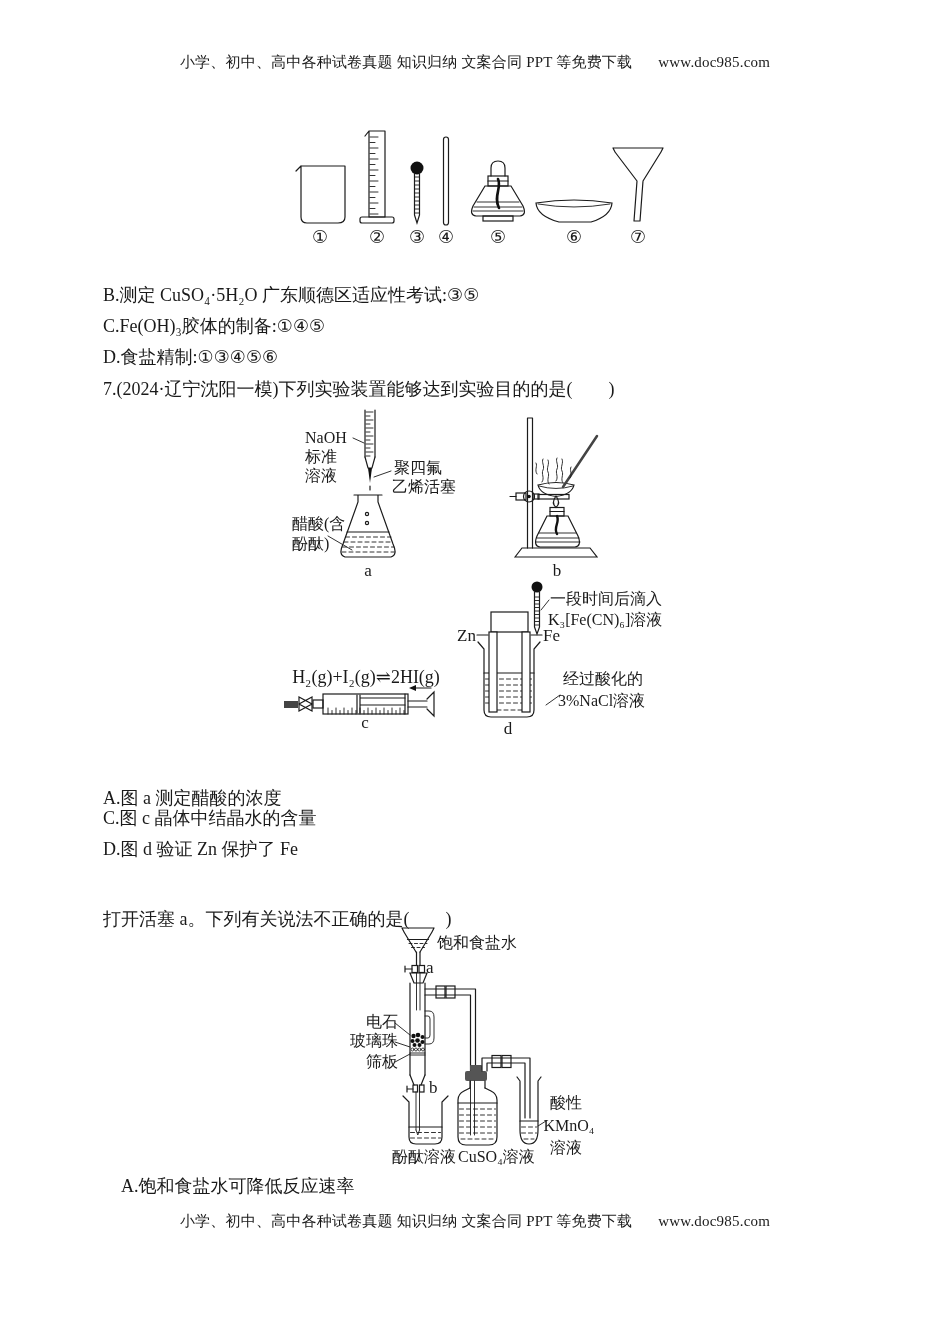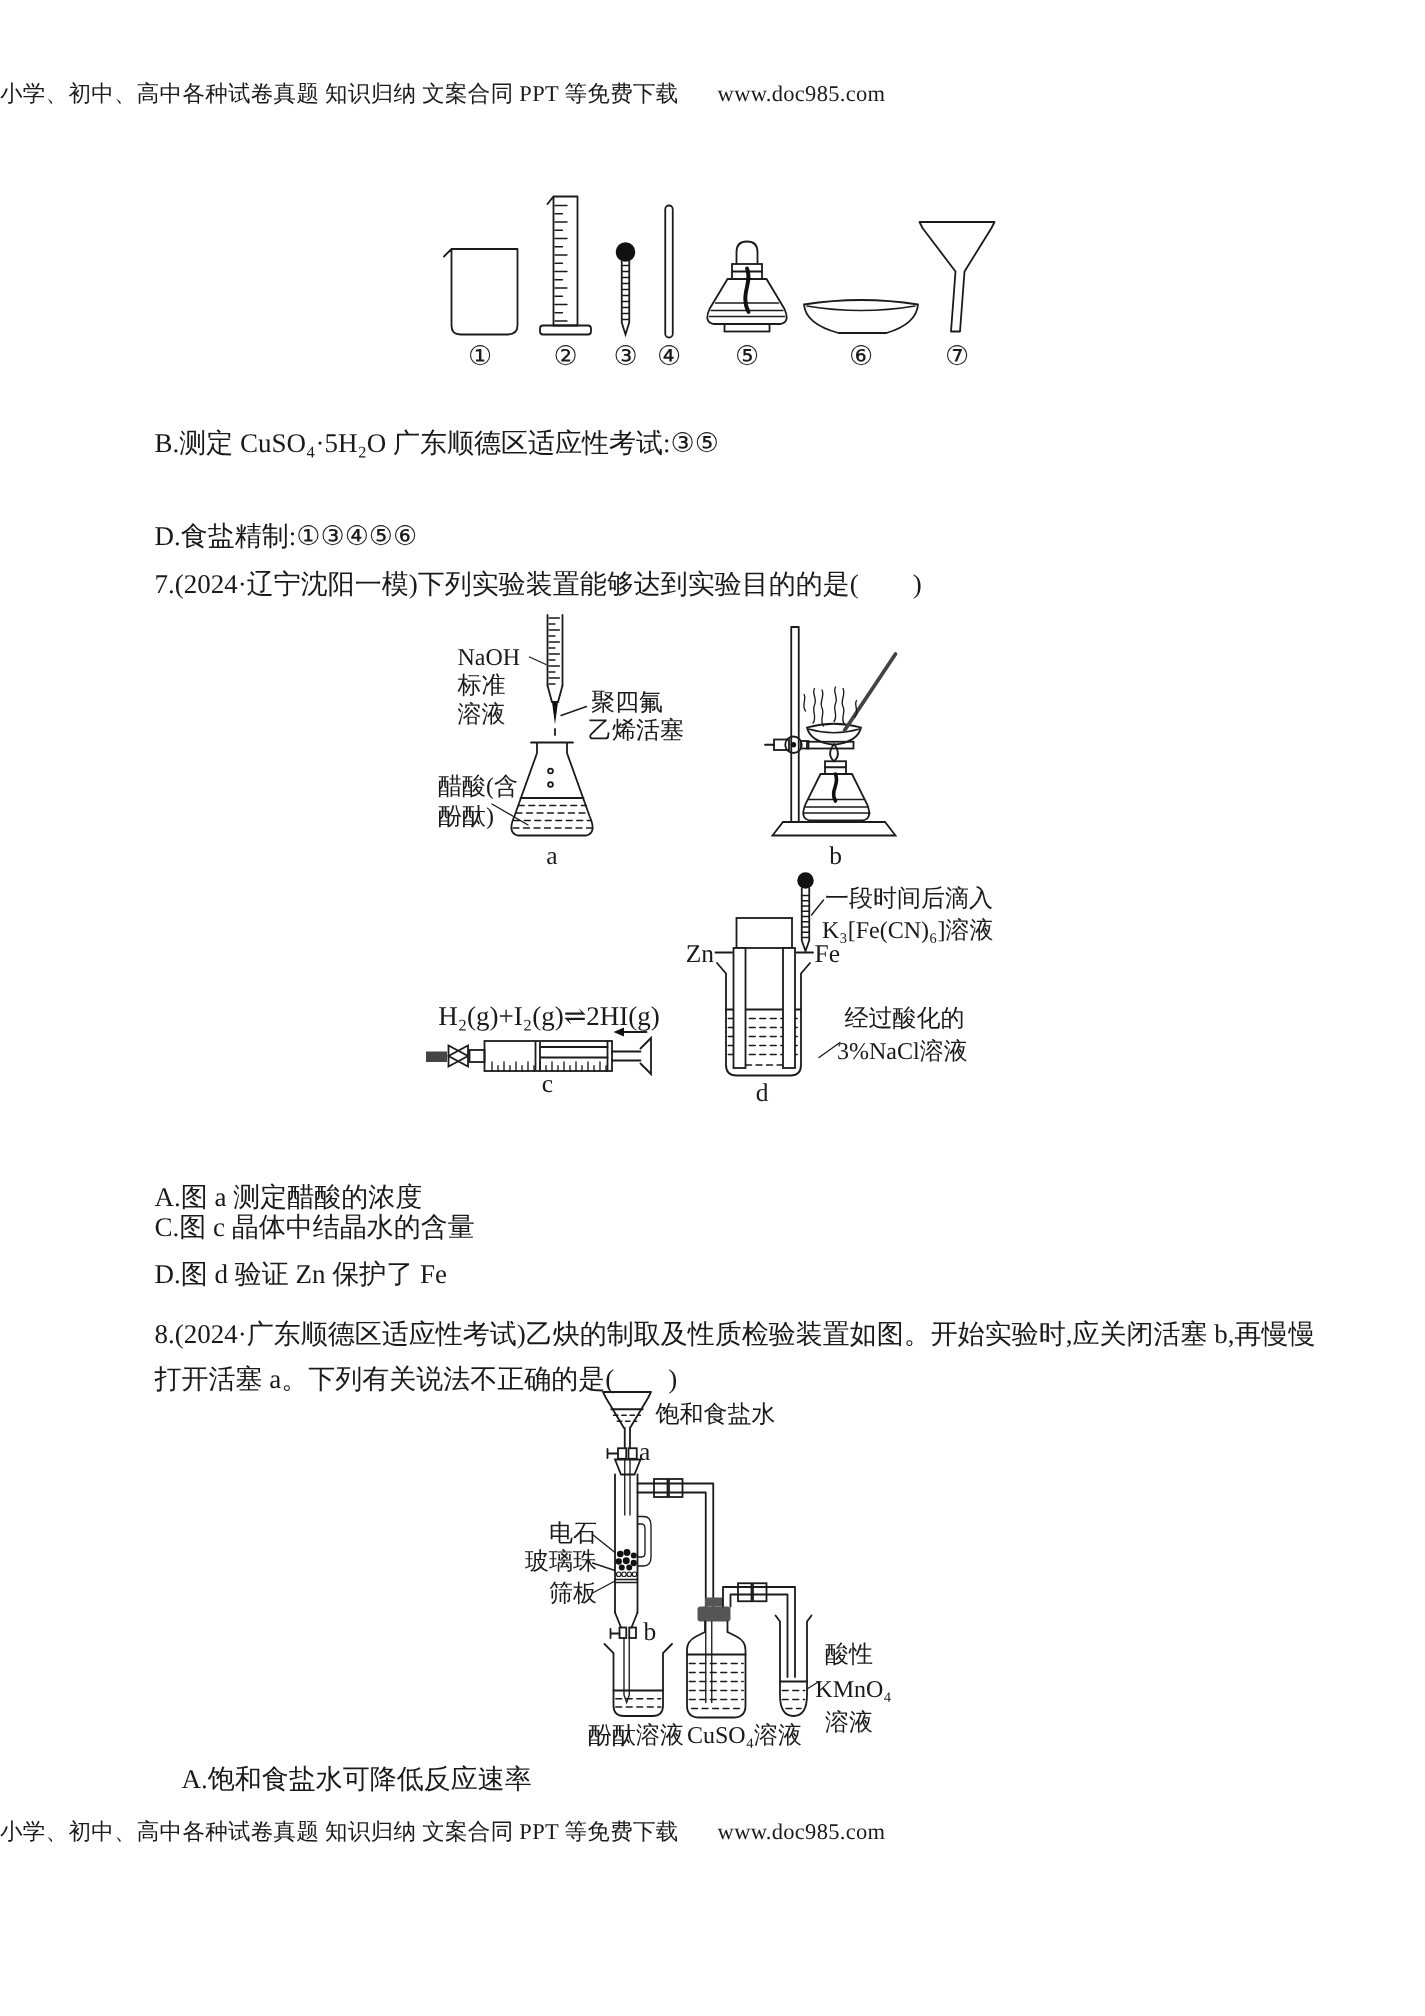--- a/index.html
+++ b/index.html
@@ -2,21 +2,21 @@
 <html><head>
 <meta charset="utf-8">
 <style>
   html,body { margin:0; padding:0; background:#ffffff; }
   #page {
     position:relative; width:950px; height:1344px; background:#ffffff;
     font-family:"Liberation Serif","DejaVu Serif","DejaVu Sans",serif;
     color:#1a1a1a; overflow:hidden;
   }
   .abs { position:absolute; }
-  .hdr { width:950px; font-size:15px; letter-spacing:0.2px; }
+  .hdr { width:950px; text-align:center; font-size:15px; letter-spacing:0.2px; }
   .hdr .url { display:inline-block; margin-left:26px; }
   .line { font-size:18px; line-height:24px; white-space:nowrap; }
   .stemline { font-size:18px; line-height:30px; white-space:nowrap; }
   svg { position:absolute; overflow:visible; }
   svg text { font-family:"Liberation Serif","DejaVu Serif","DejaVu Sans",serif; font-size:16px; fill:#1a1a1a; }
   svg text.cap { font-size:17px; }
   svg text.eq { font-size:18px; }
   svg text.num { font-size:18px; font-family:"DejaVu Sans","Liberation Serif",serif; }
   .dash { stroke-dasharray:4 3; }
   .dash2 { stroke-dasharray:3 2.5; }
@@ -75,20 +75,21 @@
     <text class="num" x="40" y="123" text-anchor="middle">①</text>
     <text class="num" x="97" y="123" text-anchor="middle">②</text>
     <text class="num" x="137" y="123" text-anchor="middle">③</text>
     <text class="num" x="166" y="123" text-anchor="middle">④</text>
     <text class="num" x="218" y="123" text-anchor="middle">⑤</text>
     <text class="num" x="294" y="123" text-anchor="middle">⑥</text>
     <text class="num" x="358" y="123" text-anchor="middle">⑦</text>
   </svg>
 
   <div class="line abs" style="left:103px;top:283px;">B.测定 CuSO₄·5H₂O 广东顺德区适应性考试:③⑤</div>
+  <div class="line abs" style="left:103px;top:314px;">C.Fe(OH)₃胶体的制备:①④⑤</div>
   <div class="line abs" style="left:103px;top:345px;">D.食盐精制:①③④⑤⑥</div>
 
   <div class="line abs" style="left:103px;top:377px;">7.(2024·辽宁沈阳一模)下列实验装置能够达到实验目的的是(　　)</div>
 
   <svg style="left:250px;top:410px;" width="400" height="178" viewBox="0 0 400 178">
     <g stroke="#1b1b1b" fill="none" stroke-width="1.2" stroke-linecap="round">
 
       <g>
         <path d="M115,0 V47 M125,0 V47"></path>
         <path d="M116,2h7M116,6h4M116,10h7M116,14h4M116,18h7M116,22h4M116,26h7M116,30h4M116,34h7M116,38h4M116,42h7M116,46h4" stroke-width="0.9"></path>
@@ -193,21 +194,20 @@
     <text x="298" y="45">K₃[Fe(CN)₆]溶液</text>
     <text x="313" y="104">经过酸化的</text>
     <text x="308" y="126">3%NaCl溶液</text>
     <text class="cap" x="258" y="154" text-anchor="middle">d</text>
   </svg>
 
   <div class="line abs" style="left:103px;top:744px;margin-top:42px;">A.图 a 测定醋酸的浓度</div>
   <div class="line abs" style="left:103px;top:806px;">C.图 c 晶体中结晶水的含量</div>
   <div class="line abs" style="left:103px;top:837px;">D.图 d 验证 Zn 保护了 Fe</div>
 
-  <div class="stemline abs" style="left:103px;top:874px;">8.(2024·广东顺德区适应性考试)乙炔的制取及性质检验装置如图。开始实验时,应关闭活塞 b,再慢慢</div>
   <div class="stemline abs" style="left:103px;top:904px;">打开活塞 a。下列有关说法不正确的是(　　)</div>
 
   <svg style="left:330px;top:925px;" width="350" height="250" viewBox="0 0 350 250">
     <g stroke="#1b1b1b" fill="none" stroke-width="1.2" stroke-linecap="round">
 
       <g>
         <path d="M72,3 H104 M72,3 L74,7 M104,3 L102,7 M74,7 L86,27 M102,7 L90,27"></path>
         <line x1="77.5" y1="14.5" x2="98.5" y2="14.5"></line>
         <line class="dash2" x1="79" y1="18.5" x2="97" y2="18.5" stroke-width="0.9"></line>
         <line class="dash2" x1="81.5" y1="22.5" x2="94.5" y2="22.5" stroke-width="0.9"></line>

